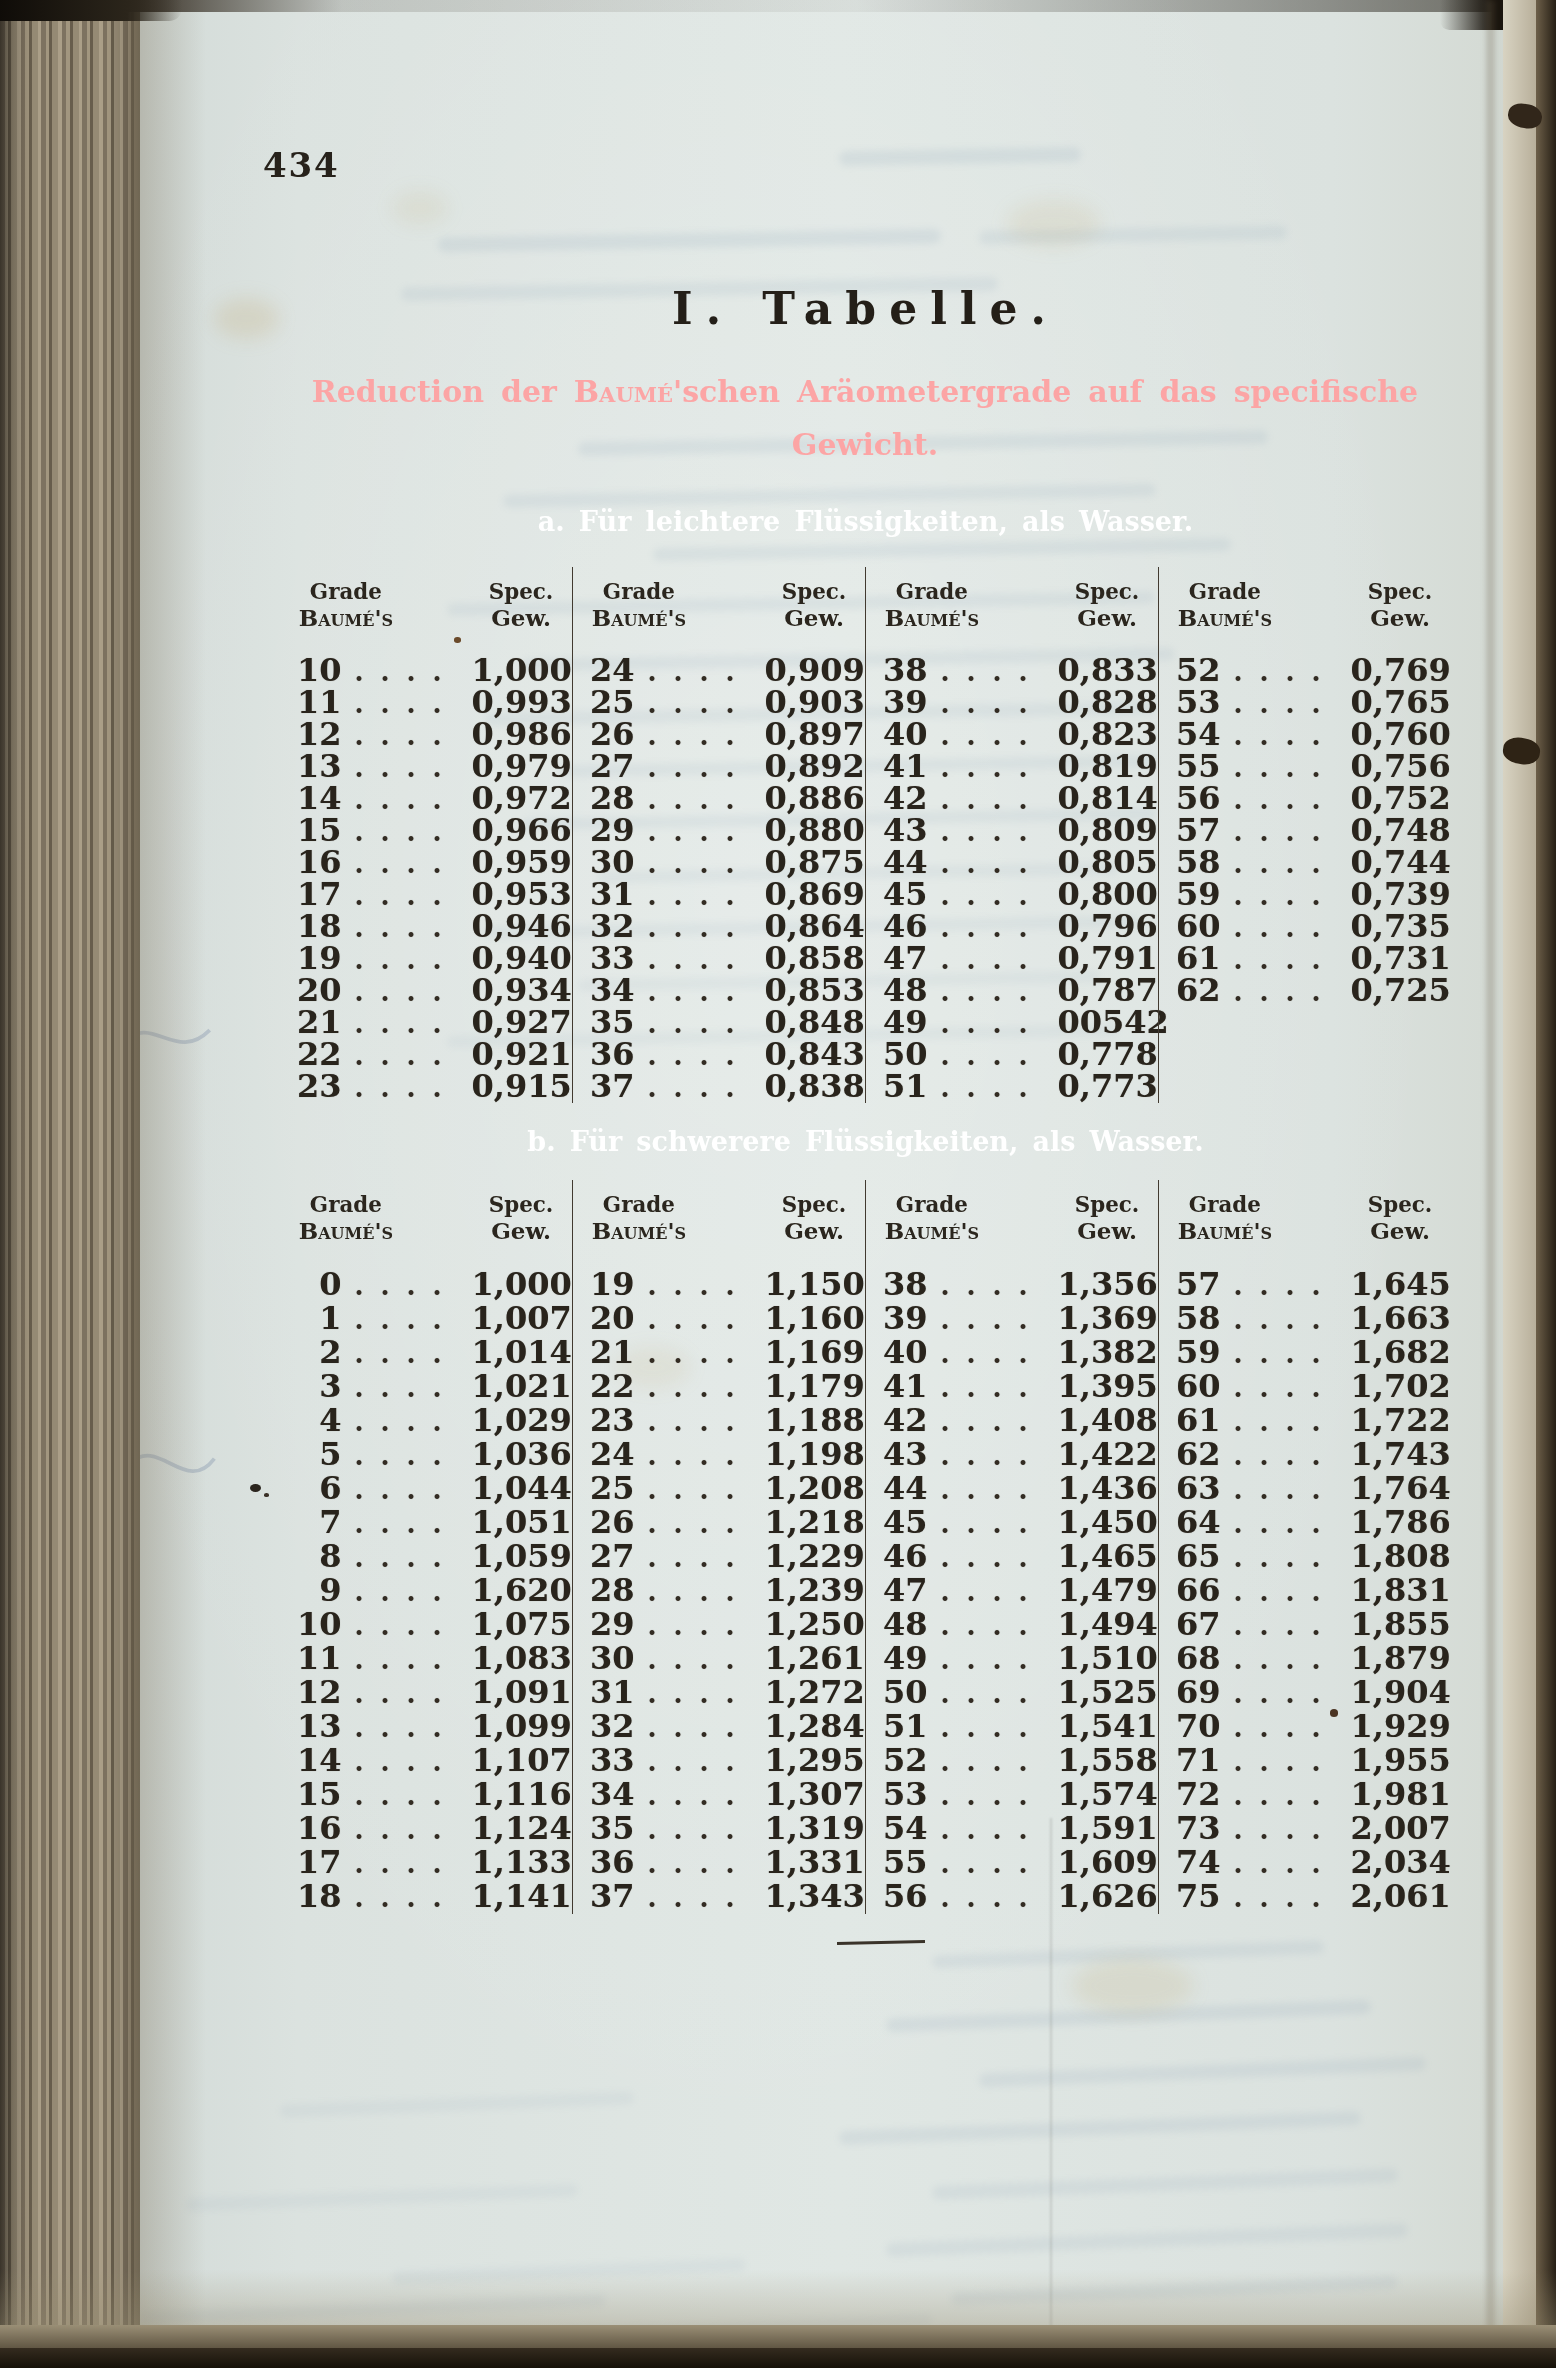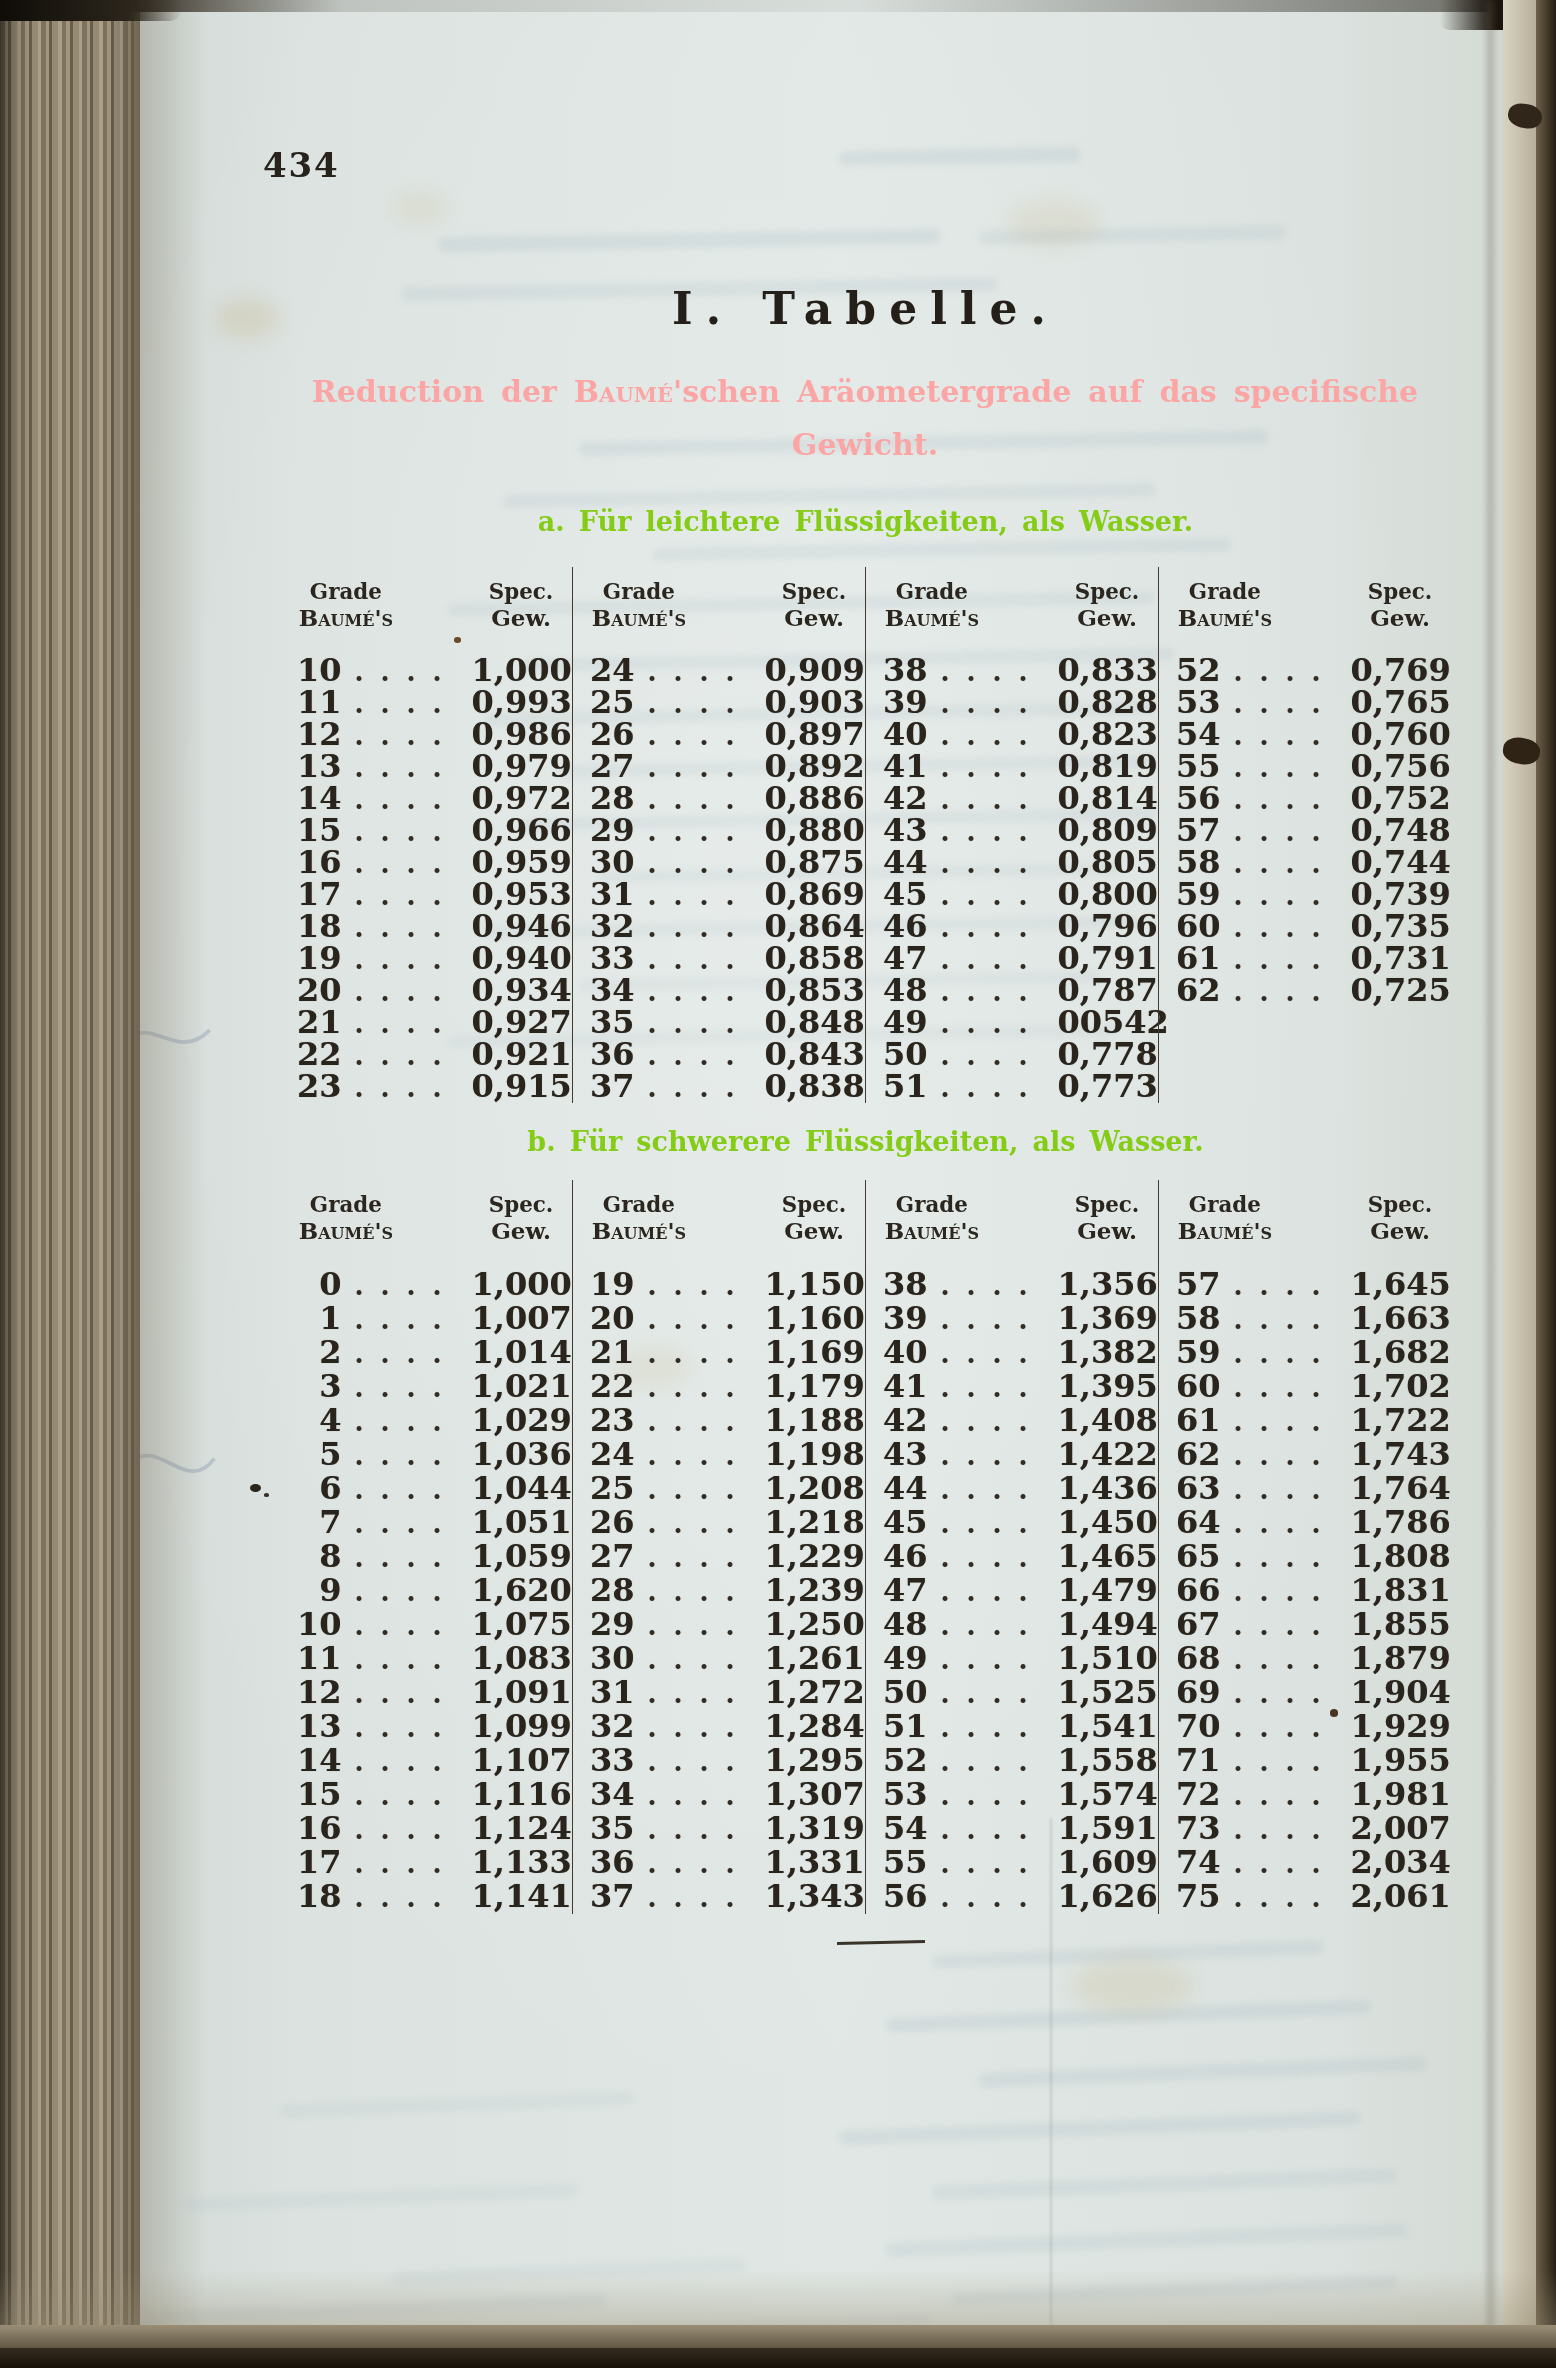--- a/index.html
+++ b/index.html
@@ -33,21 +33,21 @@
       background:linear-gradient(to bottom, rgba(150,140,112,0), rgba(150,140,112,.38));}
   .bottom-edge{position:absolute;left:0;bottom:20.5px;width:100%;height:24px;background:linear-gradient(to bottom,#9a8f76,#5e5441);}
   .bottom-dark{position:absolute;left:0;bottom:0;width:100%;height:21.4px;background:linear-gradient(to bottom,#342b1f,#151007);}
   
   .pagenum{position:absolute;left:263px;top:145px;font-size:34px;font-weight:bold;letter-spacing:1.9px;color:#27221b;}
   .title{position:absolute;left:280px;width:1171px;top:283px;text-align:center;
       font-size:44px;font-weight:bold;letter-spacing:13px;color:#241f18;}
   .subtitle{position:absolute;left:233px;width:1264px;top:365px;text-align:center;
       font-size:30px;font-weight:bold;line-height:53px;word-spacing:6.5px;color:#fca5a5;}
   .sc{font-variant:small-caps;}
-  .sect{position:absolute;left:280px;width:1171px;text-align:center;font-weight:bold;font-size:27px;color:#84cc16;word-spacing:4.7px;}
+  .sect{position:absolute;left:280px;width:1171px;text-align:center;font-weight:bold;font-size:27px;color:#ffffff;word-spacing:4.7px;}
   #secA{top:506px;}
   #secB{top:1126px;}
   .dtable{position:absolute;left:280px;width:1171px;display:flex;align-items:stretch;}
   #tableA{top:567px;}
   #tableB{top:1180px;}
   .tcol{flex:1;padding:0 7.5px;box-sizing:border-box;}
   .tcol + .tcol{border-left:1.9px solid #423a30;}
   .thead{display:flex;justify-content:space-between;padding:0 11.2px;margin-bottom:24px;margin-top:12px;}
   .th{text-align:center;}
   .th1{font-size:21.4px;font-weight:bold;line-height:25px;}

